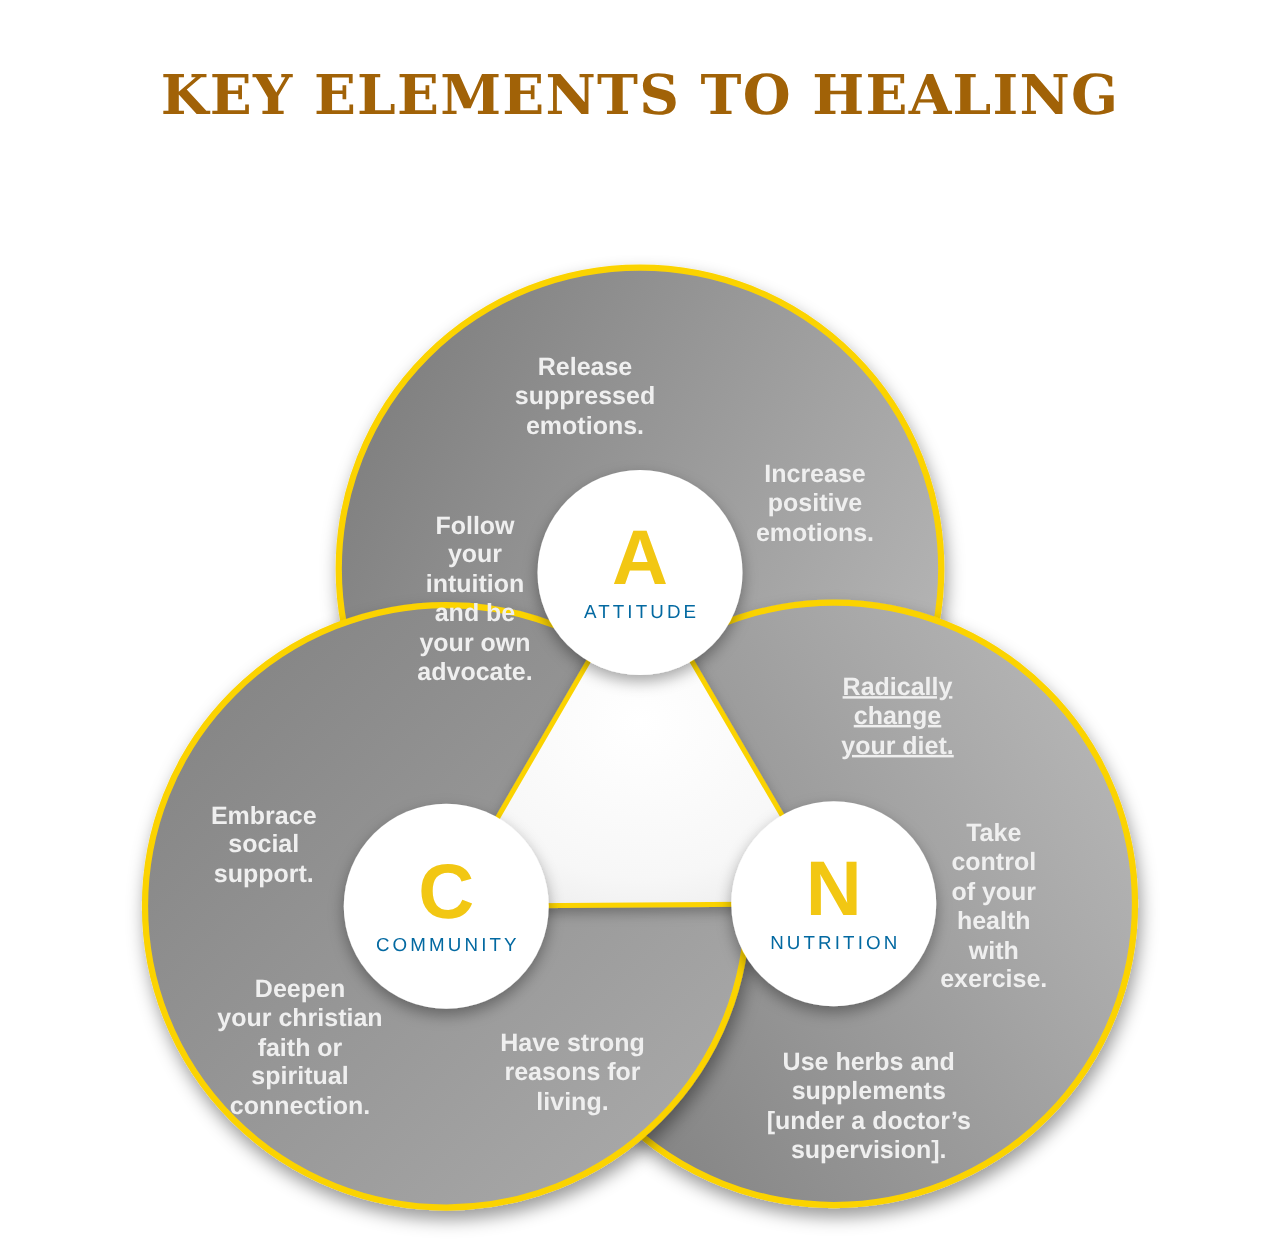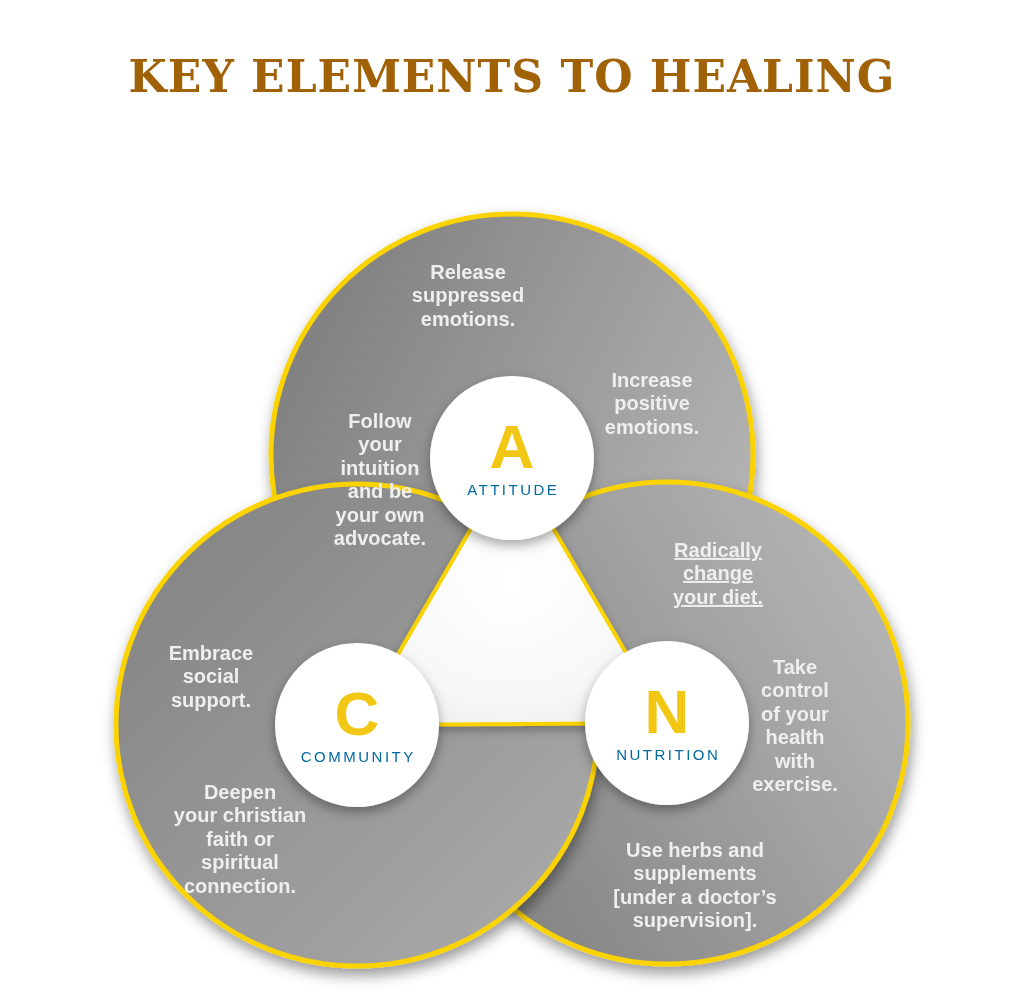--- a/index.html
+++ b/index.html
@@ -136,41 +136,44 @@
       <circle cx="667" cy="723" r="241" fill="url(#gradN)" stroke="#FBD304" stroke-width="5" filter="url(#dsBig)"></circle>
       <circle cx="357" cy="725" r="241" fill="url(#gradC)" stroke="#FBD304" stroke-width="5" filter="url(#dsBig)"></circle>
 
       <polygon points="512,458 667,723 357,725" fill="url(#gradTri)" stroke="#FBD304" stroke-width="4" stroke-linejoin="round" filter="url(#dsTri)"></polygon>
 
       <circle cx="512" cy="458" r="82" fill="#FFFFFF" filter="url(#dsSmall)"></circle>
       <circle cx="357" cy="725" r="82" fill="#FFFFFF" filter="url(#dsSmall)"></circle>
       <circle cx="667" cy="723" r="82" fill="#FFFFFF" filter="url(#dsSmall)"></circle>
     </svg>
 
-    <div class="note" style="left:468px; top:296px;">Release
+    <div class="note" style="left:468px; top:318px;">Release
 suppressed
 emotions.</div>
     <div class="note" style="left:652px; top:404px;">Increase
 positive
 emotions.</div>
     <div class="note" style="left:380px; top:480px;">Follow
 your
 intuition
 and be
 your own
 advocate.</div>
 
     <div class="note" style="left:211px; top:677px;">Embrace
 social
 support.</div>
     <div class="note" style="left:240px; top:839px;">Deepen
 your christian
 faith or
 spiritual
 connection.</div>
+    <div class="note" style="left:458px; top:859px;">Have strong
+reasons for
+living.</div>
 
     <div class="note" style="left:718px; top:574px;text-decoration:underline;">Radically
 change
 your diet.</div>
     <div class="note" style="left:795px; top:726px;">Take
 control
 of your
 health
 with
 exercise.</div>

